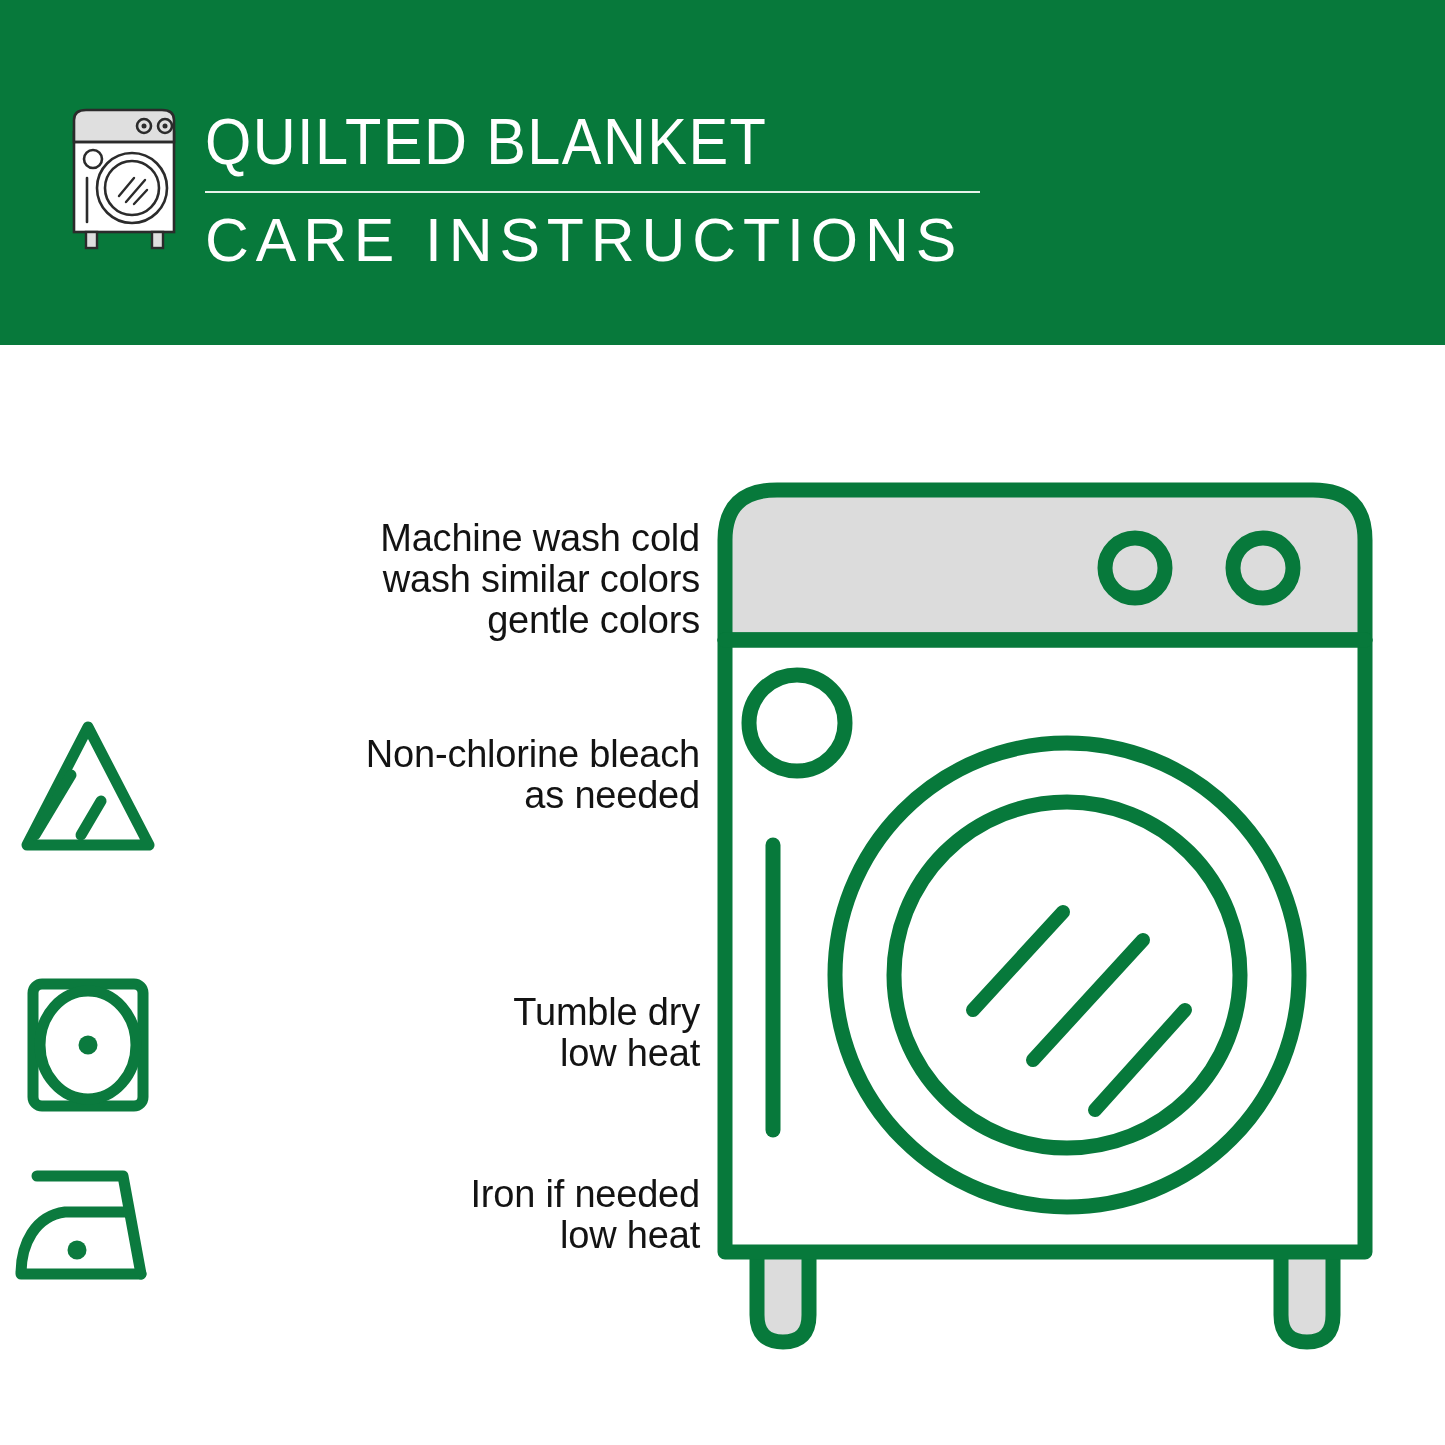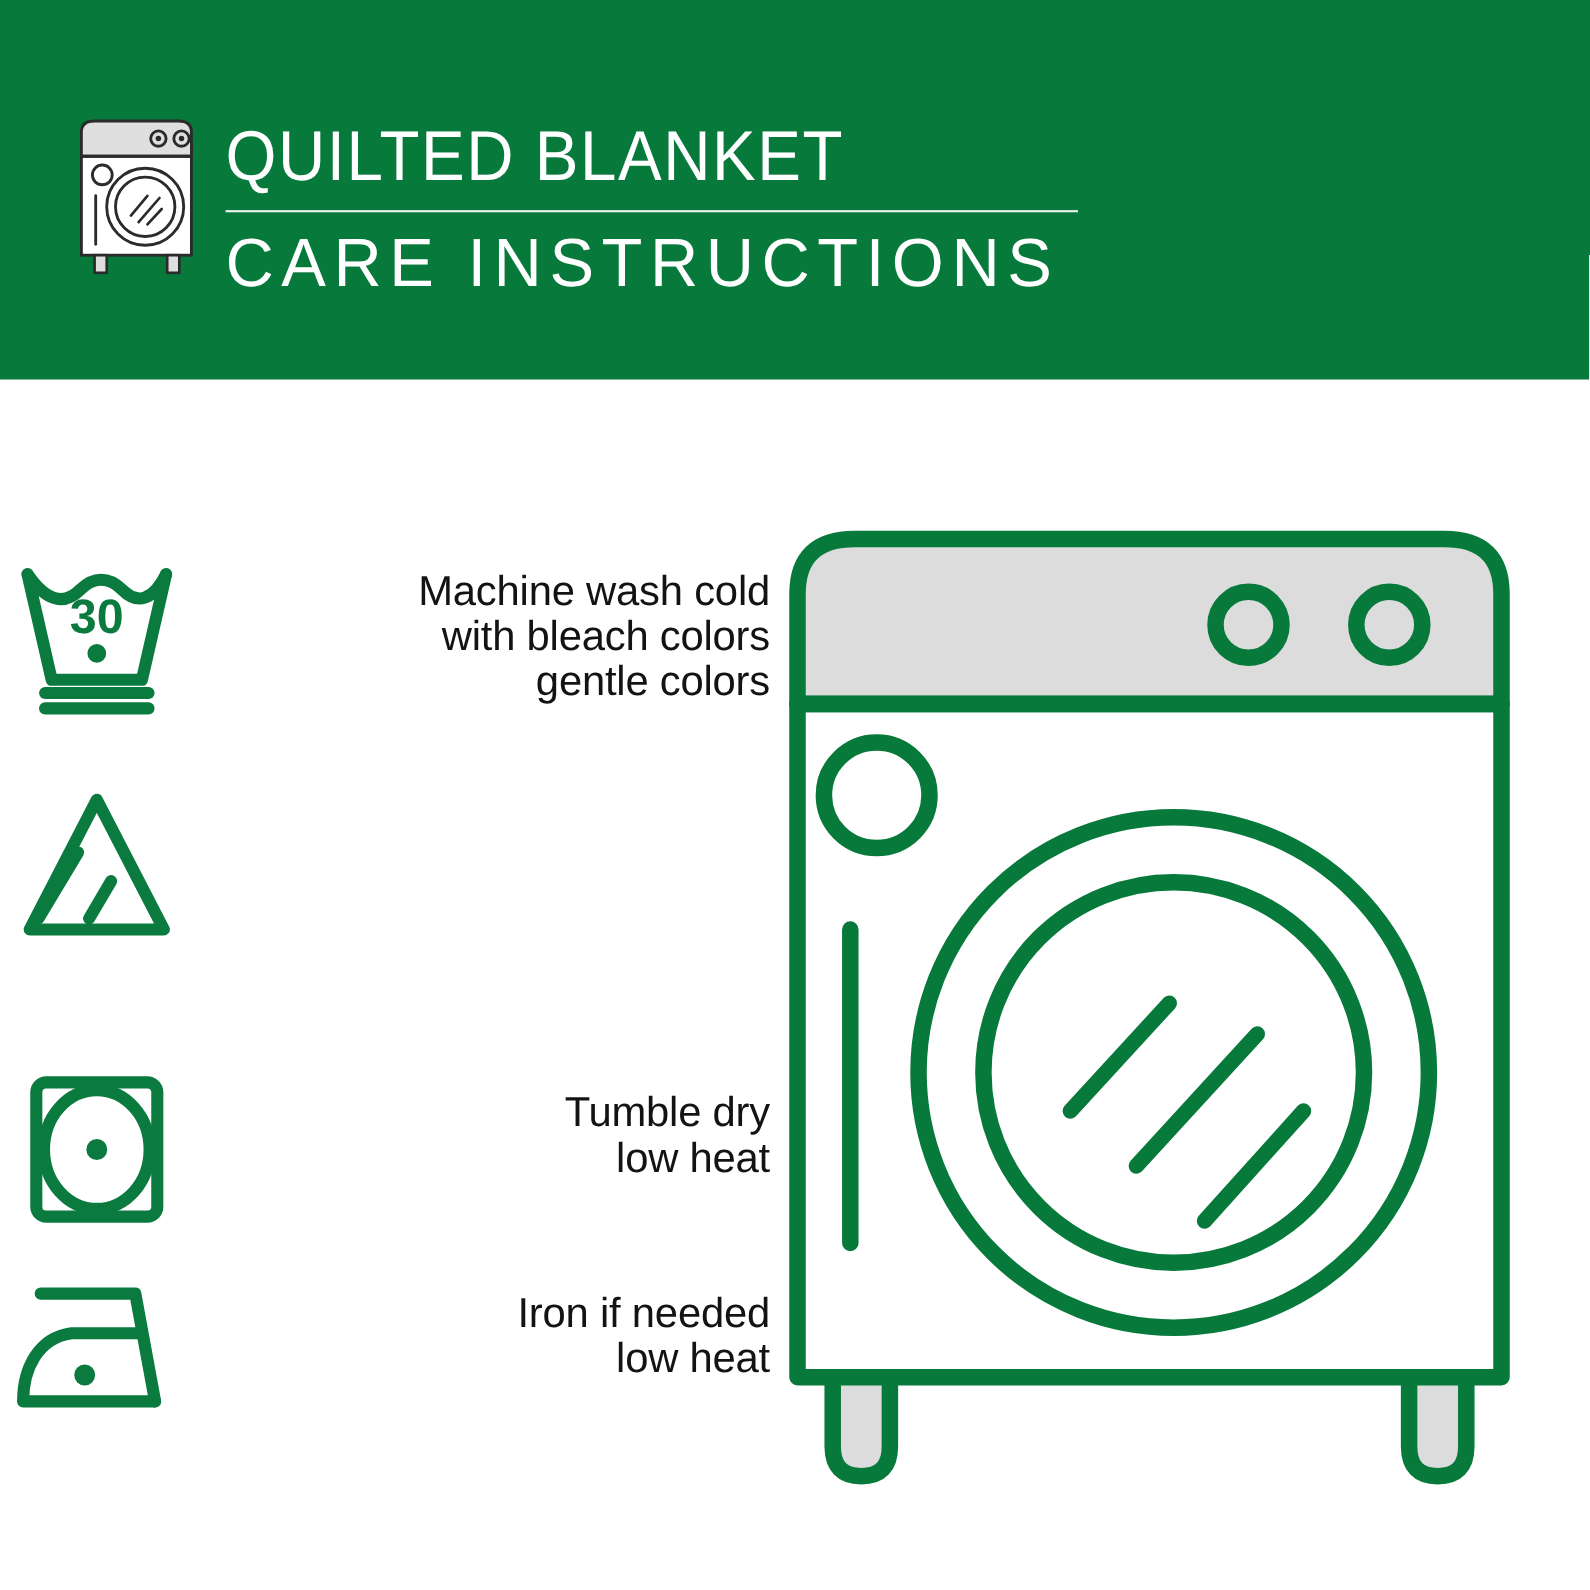--- a/index.html
+++ b/index.html
@@ -164,51 +164,41 @@
       <div class="title-main">QUILTED BLANKET</div>
       <div class="title-rule"></div>
       <div class="title-sub">CARE INSTRUCTIONS</div>
     </div>
 
   </div>
 
   <div id="care-list">
 
     <div class="care-row" id="row-0">
-      <div class="care-symbol">
-        <svg viewBox="0 0 150 150" width="150" height="150" aria-hidden="true">
-          <g fill="none" stroke="#0b7a3e" stroke-width="11" stroke-linecap="round" stroke-linejoin="round">
-
-            <path d="M12 22 C 30 48, 46 50, 60 36 C 72 24, 86 24, 98 36 C 112 50, 126 46, 138 22"></path>
-            <path d="M12 22 L34 118 L116 118 L138 22"></path>
-
-            <line x1="28" y1="130" x2="122" y2="130"></line>
-            <line x1="28" y1="144" x2="122" y2="144"></line>
-          </g>
-          <text x="75" y="75" text-anchor="middle" font-family="Liberation Sans, sans-serif" font-size="44" font-weight="700" fill="#0b7a3e">30</text>
-          <circle cx="75" cy="94" r="8.5" fill="#0b7a3e"></circle>
-        </svg>
-      </div>
       <div class="care-text">
         <span class="ln">Machine wash cold</span>
-        <span class="ln">with bleach colors</span>
+        <span class="ln">wash similar colors</span>
         <span class="ln">gentle colors</span>
       </div>
     </div>
 
     <div class="care-row" id="row-1">
       <div class="care-symbol">
         <svg viewBox="0 0 150 150" width="150" height="150" aria-hidden="true">
           <g fill="none" stroke="#0b7a3e" stroke-width="11" stroke-linecap="round" stroke-linejoin="round">
             <path d="M75 14 L136 132 L14 132 Z"></path>
             <line x1="58" y1="62" x2="22" y2="122"></line>
             <line x1="88" y1="88" x2="68" y2="122"></line>
           </g>
         </svg>
       </div>
+      <div class="care-text">
+        <span class="ln">Non-chlorine bleach</span>
+        <span class="ln">as needed</span>
+      </div>
     </div>
 
     <div class="care-row" id="row-2">
       <div class="care-symbol">
         <svg viewBox="0 0 150 150" width="150" height="150" aria-hidden="true">
           <g fill="none" stroke="#0b7a3e" stroke-width="11" stroke-linejoin="round">
             <rect x="20" y="14" width="110" height="122" rx="9" ry="9"></rect>
             <ellipse cx="75" cy="75" rx="48" ry="54"></ellipse>
           </g>
           <circle cx="75" cy="75" r="9.5" fill="#0b7a3e"></circle>

